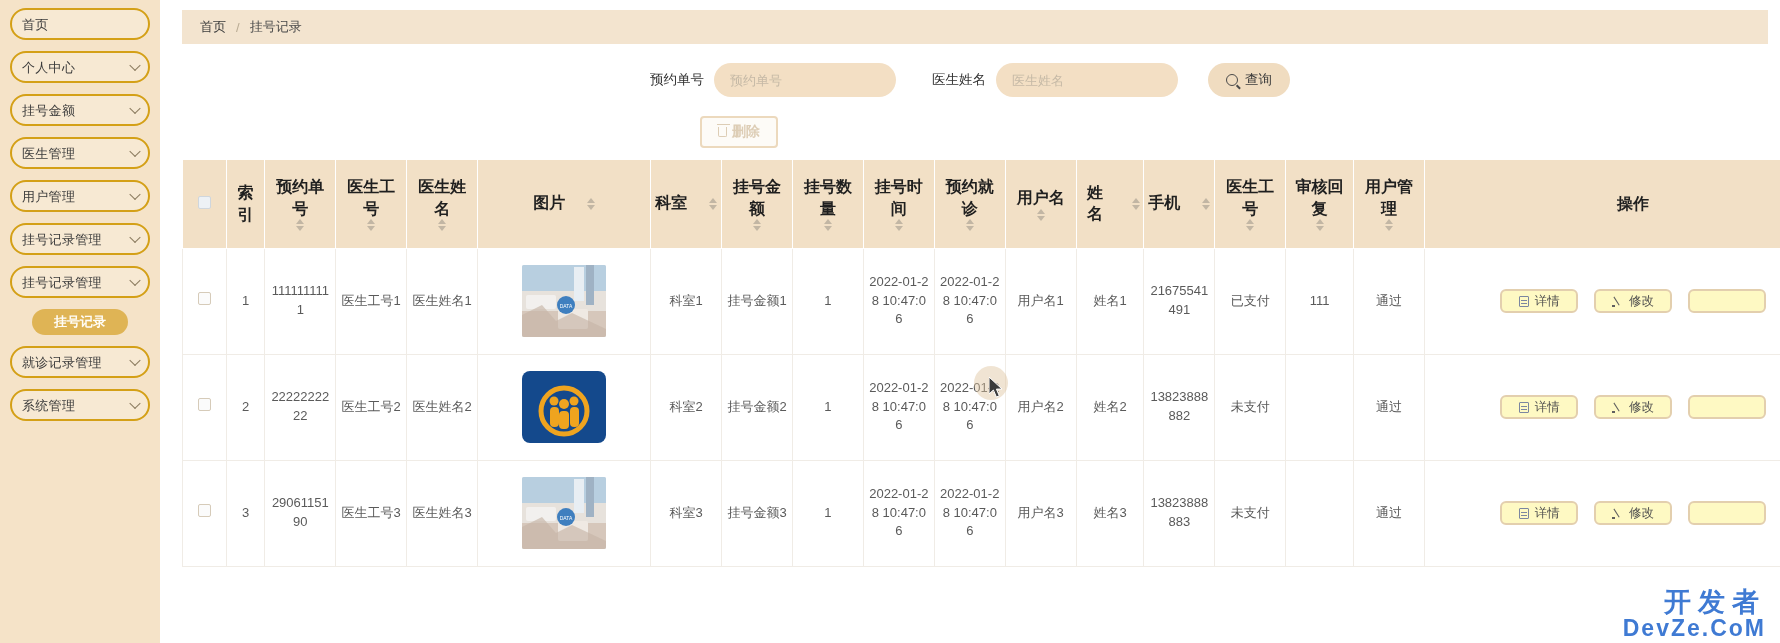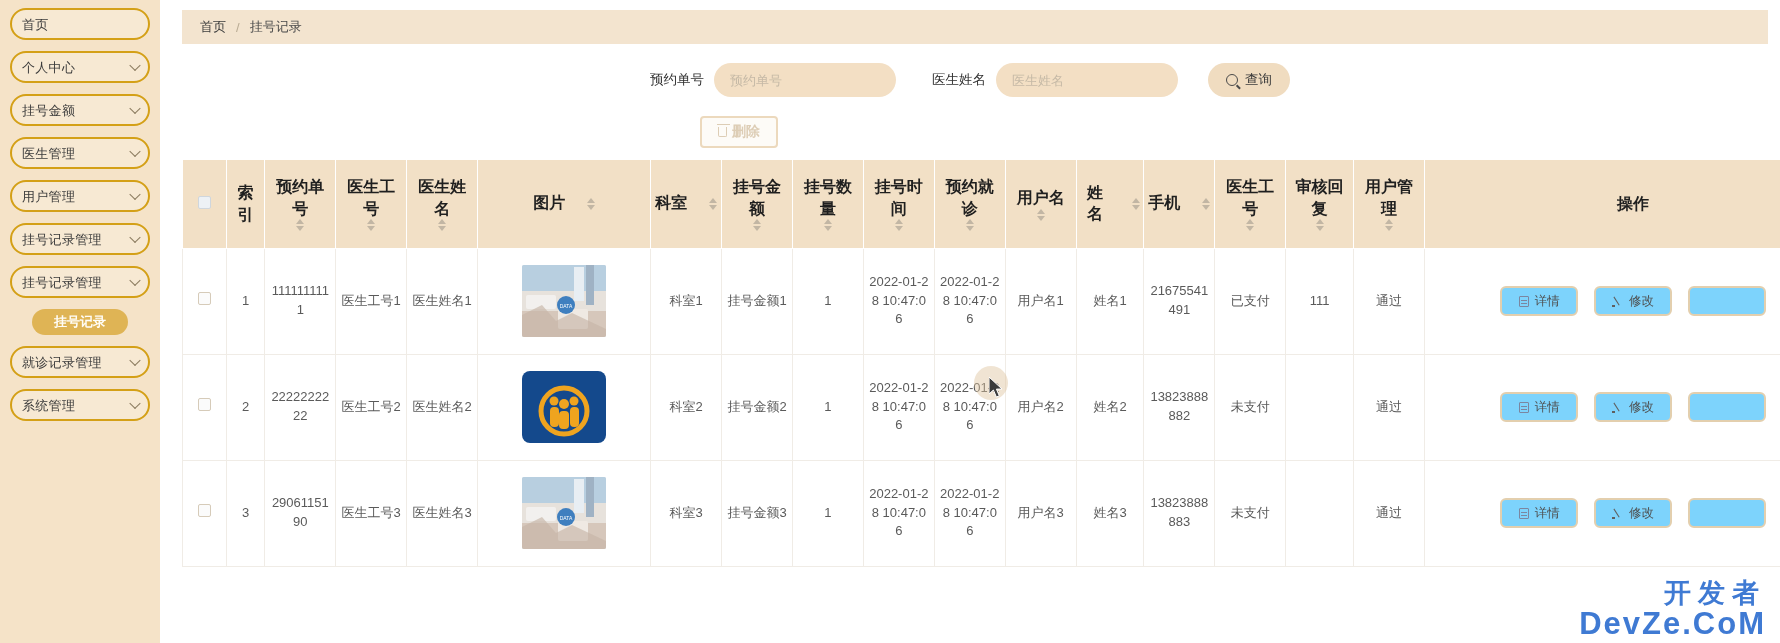--- a/index.html
+++ b/index.html
@@ -286,27 +286,27 @@
     border-radius: 2px;
     overflow: hidden;
   }
 
   .ops-cell { white-space: nowrap; }
   .op-btn {
     display: inline-flex;
     align-items: center;
     justify-content: center;
     gap: 6px;
-    height: 30px;
+    height: 24px;
     min-width: 78px;
     padding: 0 12px;
     margin: 0 6px;
     border: 2px solid #e3cfae;
     border-radius: 6px;
-    background: #7dd3fc;
+    background: #fef9c3;
     cursor: pointer;
     vertical-align: middle;
   }
   .op-btn .op-text { font-size: 12.5px; color: #4e4e4e; }
   .doc-ico {
     width: 10px; height: 11px;
     border: 1.3px solid #7b86a0;
     border-radius: 1px;
     position: relative;
   }
@@ -366,21 +366,21 @@
   .wm-top {
     font-size: 27px;
     font-weight: 700;
     color: #2f6fd0;
     letter-spacing: 7px;
     line-height: 1;
     opacity: .92;
     margin-top: 16px;
   }
   .wm-bot {
-    font-size: 31px;
+    font-size: 23px;
     font-weight: 700;
     color: #2f6fd0;
     letter-spacing: 2px;
     line-height: 1.1;
     opacity: .92;
   }
 </style>
 </head>
 <body>
 

